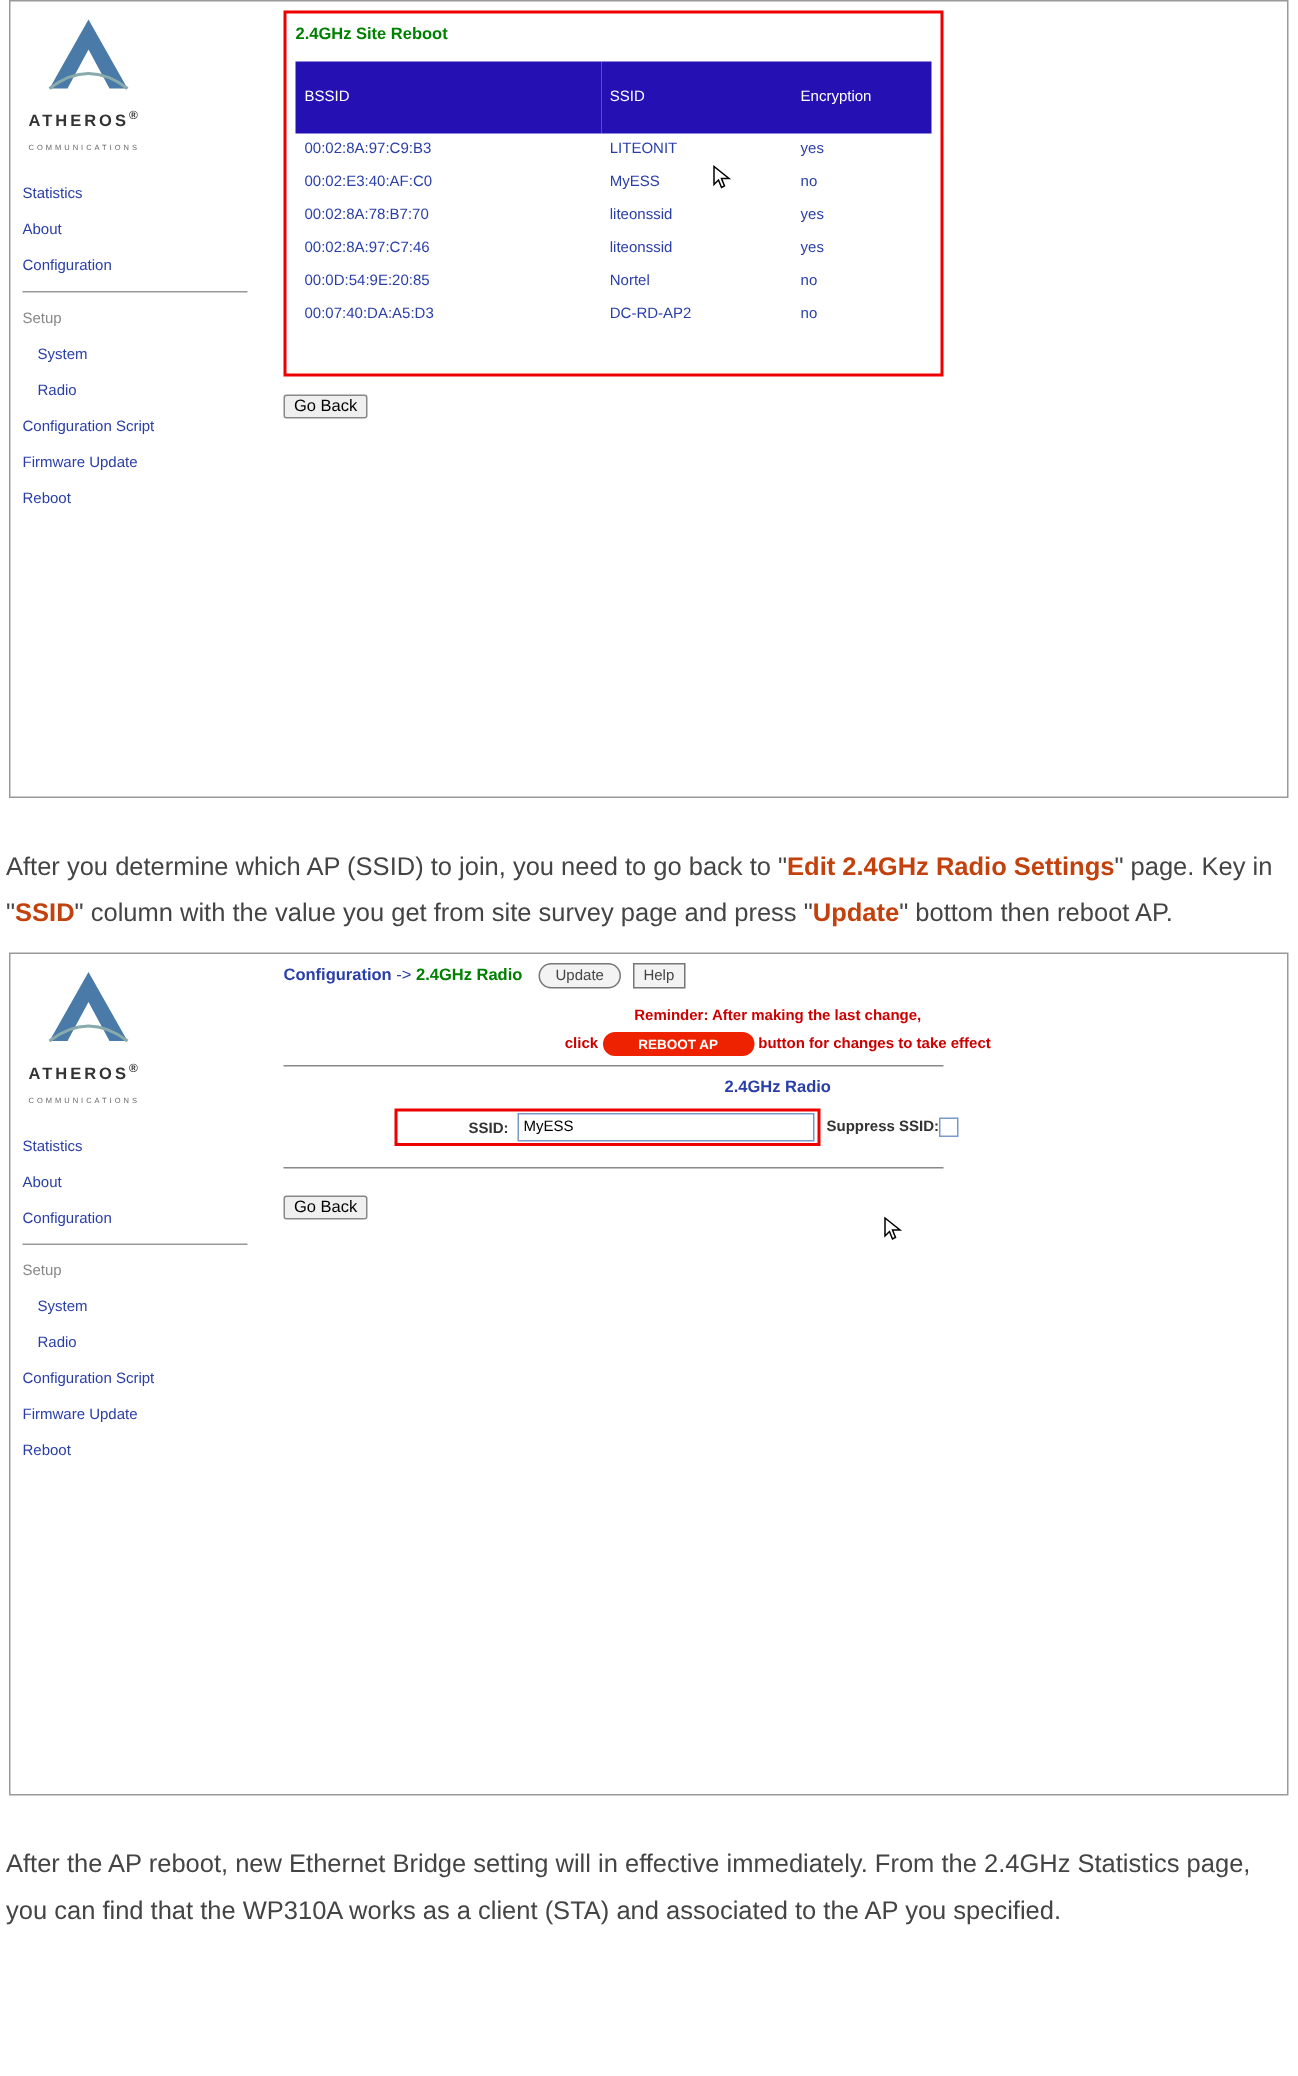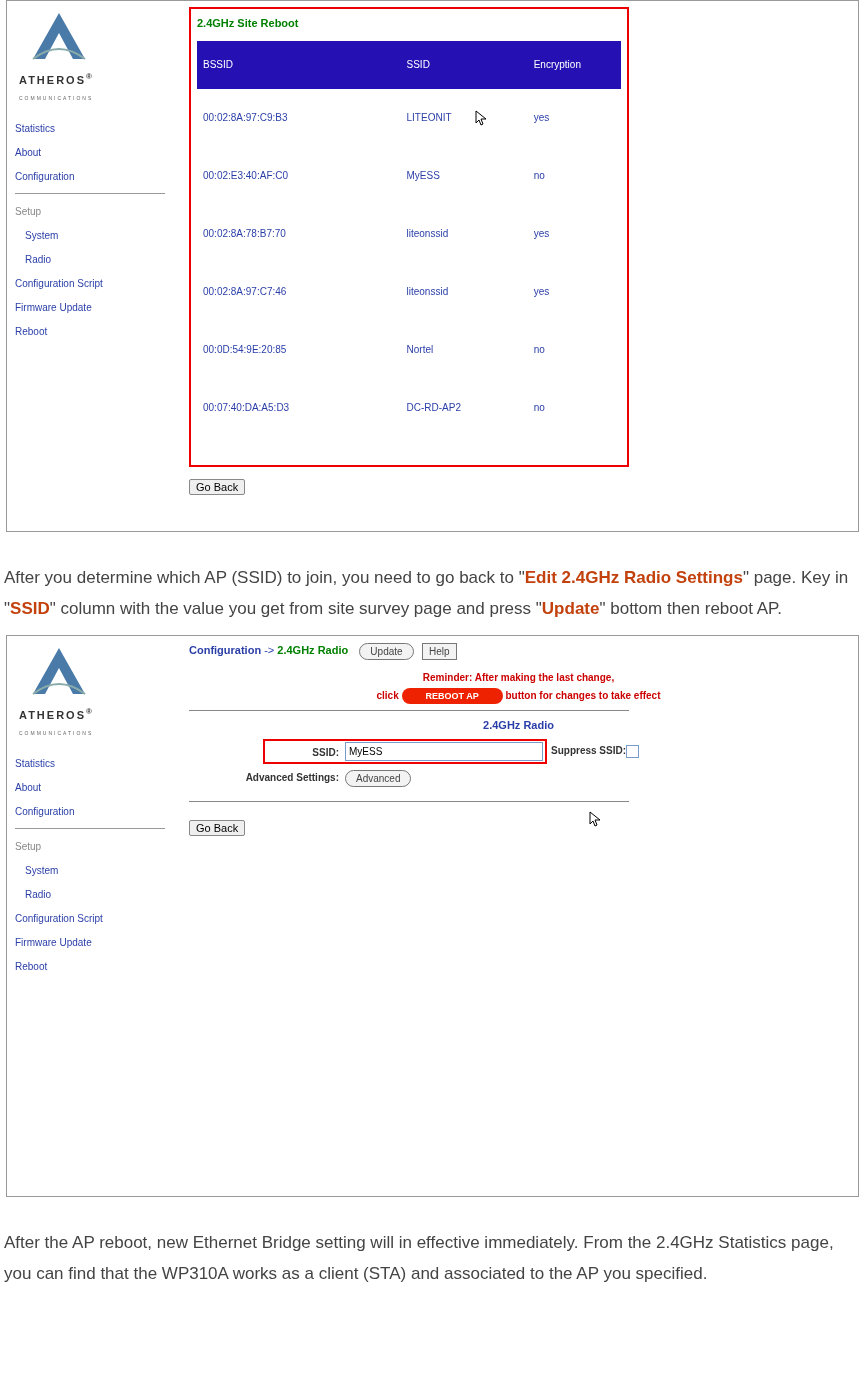--- a/index.html
+++ b/index.html
@@ -18,21 +18,21 @@
   .nav-top a{display:block;color:#2a3ea8;font-size:10px;margin-bottom:8px;text-decoration:none}
   .nav-hr{border:0;border-top:1px solid #999;margin:6px 0 10px 0;width:150px}
   .nav-setup-label{color:#888;font-size:10px;margin-bottom:8px}
   .nav-setup a{display:block;color:#2a3ea8;font-size:10px;margin-bottom:8px;text-decoration:none}
   .nav-setup .indent{margin-left:10px}
   .main{flex:1;padding:6px 10px;font-size:10px}
   .redbox{border:2px solid #e00;padding:6px 6px 28px 6px;width:424px}
   .title-green{color:#008000;font-weight:bold;font-size:11px;margin-bottom:8px}
   .tbl{width:100%;border-collapse:collapse;font-size:10px}
   .tbl thead th{background:#2410b3;color:#fff;font-weight:normal;text-align:left;padding:16px 6px}
-  .tbl tbody td{padding:21px 6px;color:#2a3ea8}
+  .tbl tbody td{padding:3px 6px;color:#2a3ea8}
   .tbl tbody td a{color:#2a3ea8;text-decoration:none}
   .go-back{margin-top:12px;font-family:Arial;font-size:11px;background:#efefef;border:1px solid #888;border-radius:2px;padding:1px 6px;display:inline-block}
   .cursor1{position:absolute;left:468px;top:108px}
   .cursor2{position:absolute;left:582px;top:174px}
   .cursor svg{width:14px;height:18px}
   .para{padding:30px 8px 10px 4px;font-family:Verdana,Arial,sans-serif;font-size:17px;line-height:1.85;color:#444}
   .para b{font-weight:bold;color:#c2410c}
   
   .cfg-head{margin-bottom:2px}
   .cfg-head span.cfg{color:#2a3ea8;font-weight:bold;font-size:11px}
@@ -197,24 +197,20 @@
           <div class="form-label" style="width:72px">SSID:</div>
           <input class="txt-input" style="width: 190px;" value="MyESS">
         </div>
         <span class="suppress-lbl">Suppress SSID:</span>
         <span class="chk"></span>
       </div>
 
 
 
 
-      <div class="form-row">
-        <div class="form-label">Advanced Settings:</div>
-        <span class="pill">Advanced</span>
-      </div>
 
       <hr class="hr-main" style="width:440px;margin-top:14px">
       <button class="go-back">Go Back</button>
     </div>
   </div>
   <div class="cursor cursor2">
     <svg viewBox="0 0 14 18">
         <path d="M1 1 L1 13 L4 10 L6 15 L8 14 L6 9 L11 9 Z" fill="#fff" stroke="#000" stroke-width="1"></path>
       </svg>
   </div>

